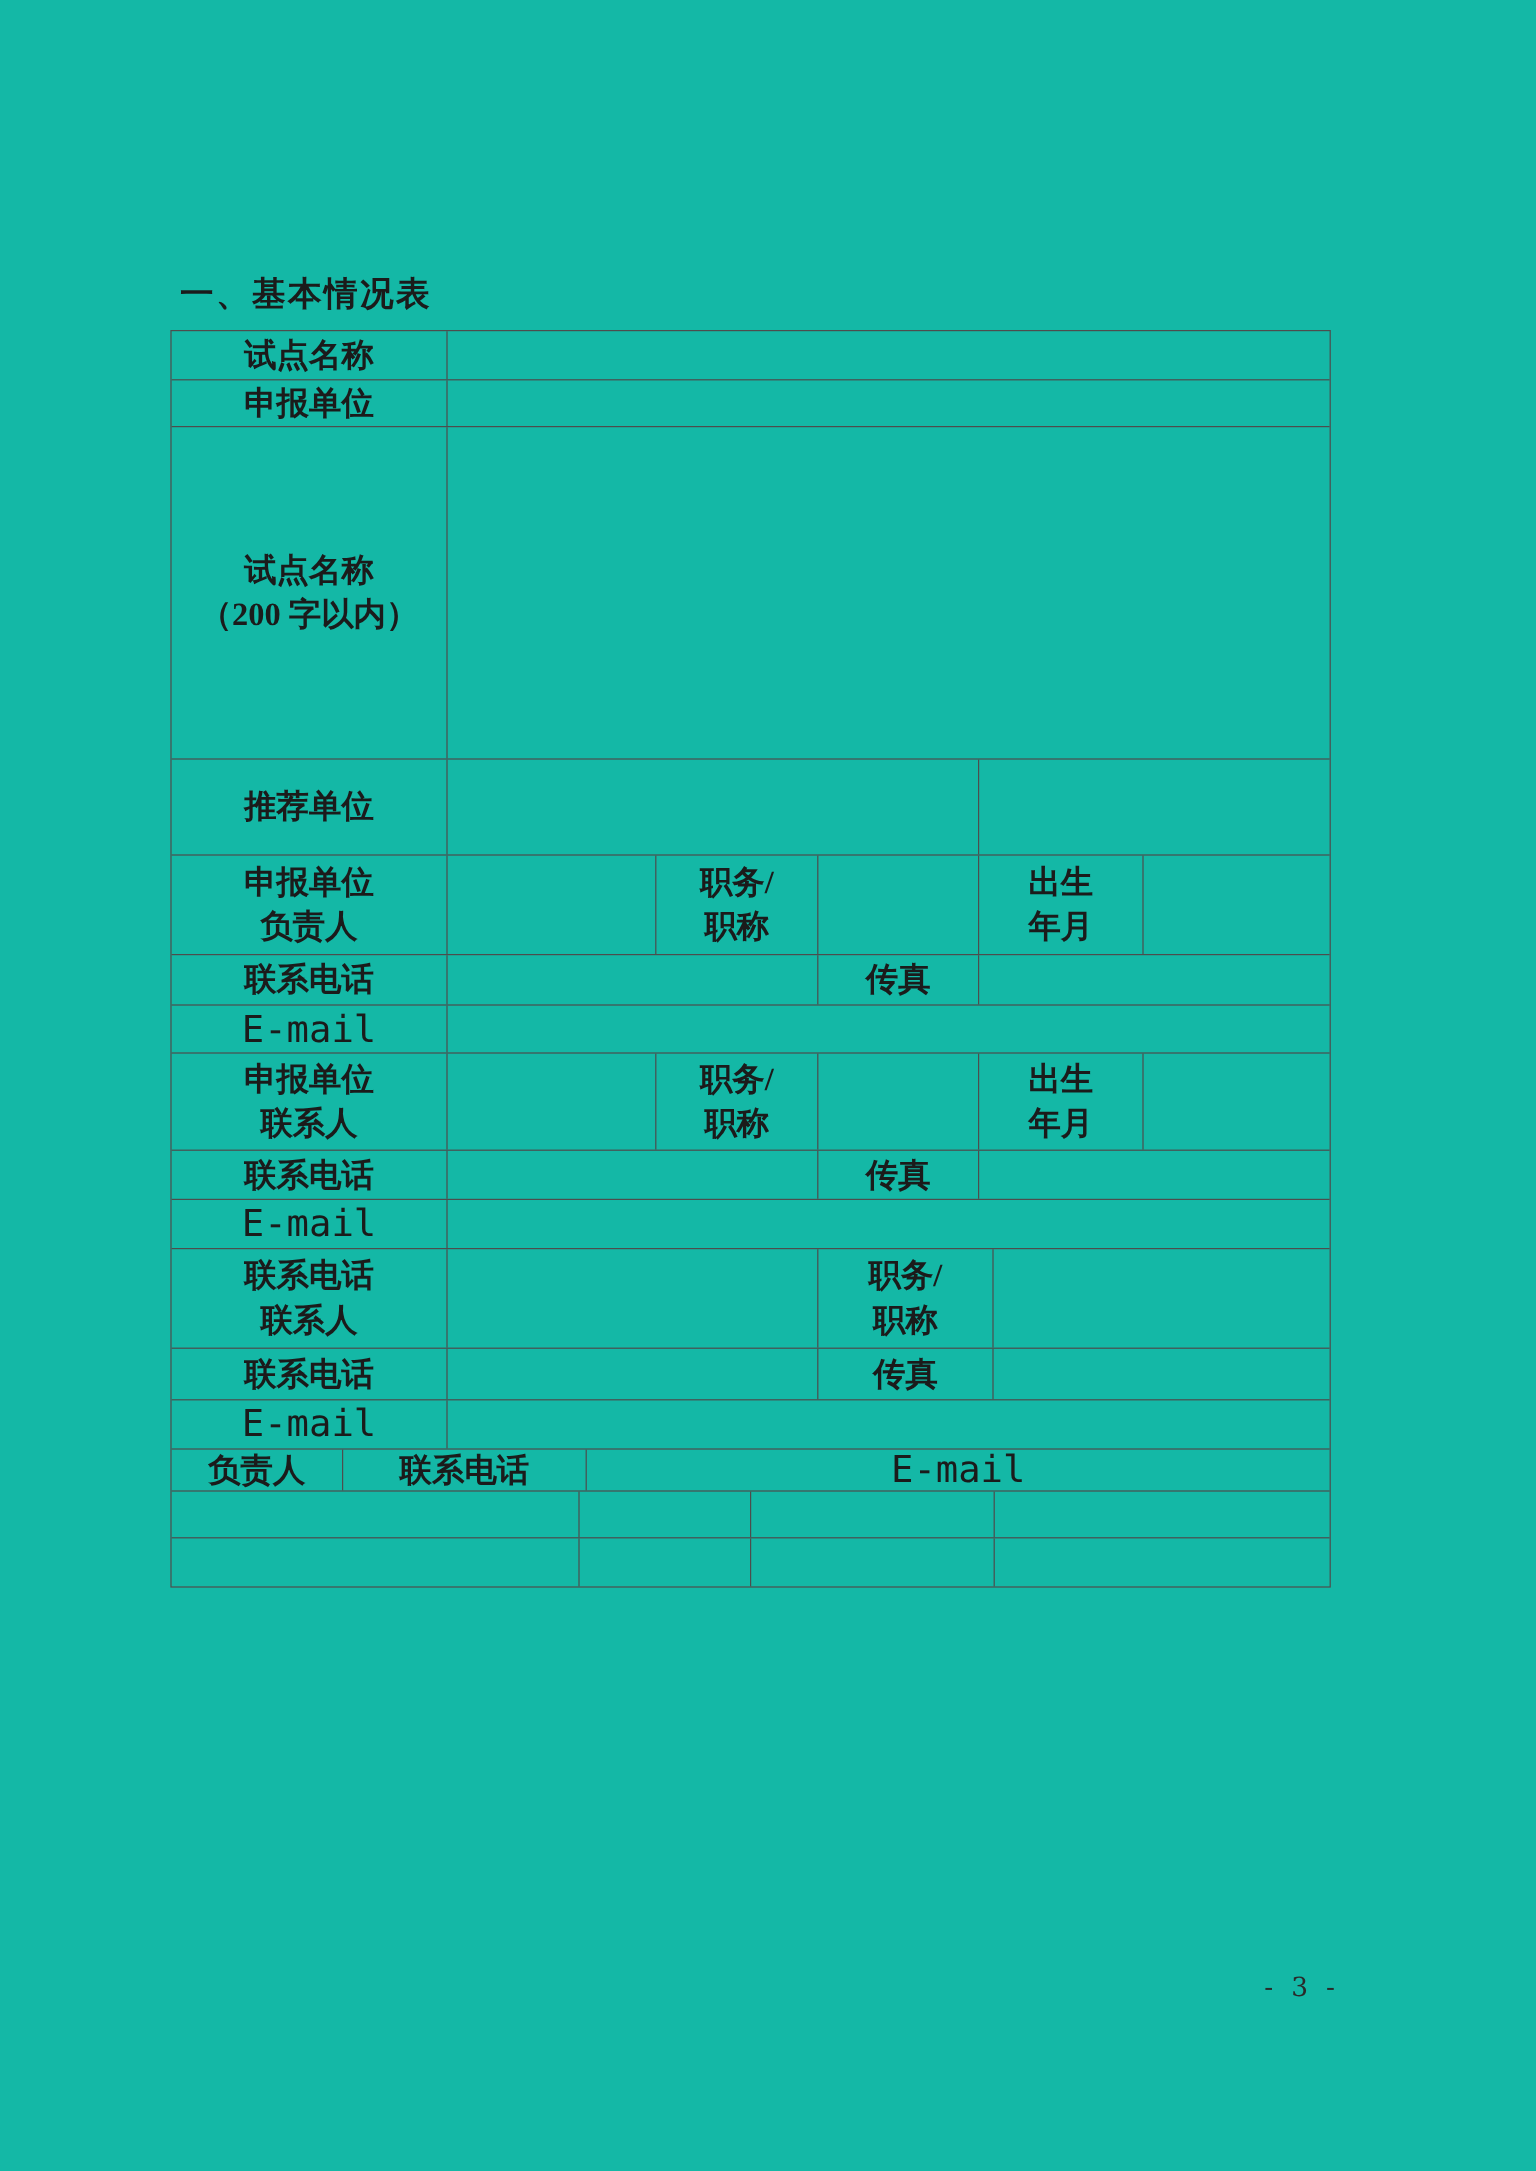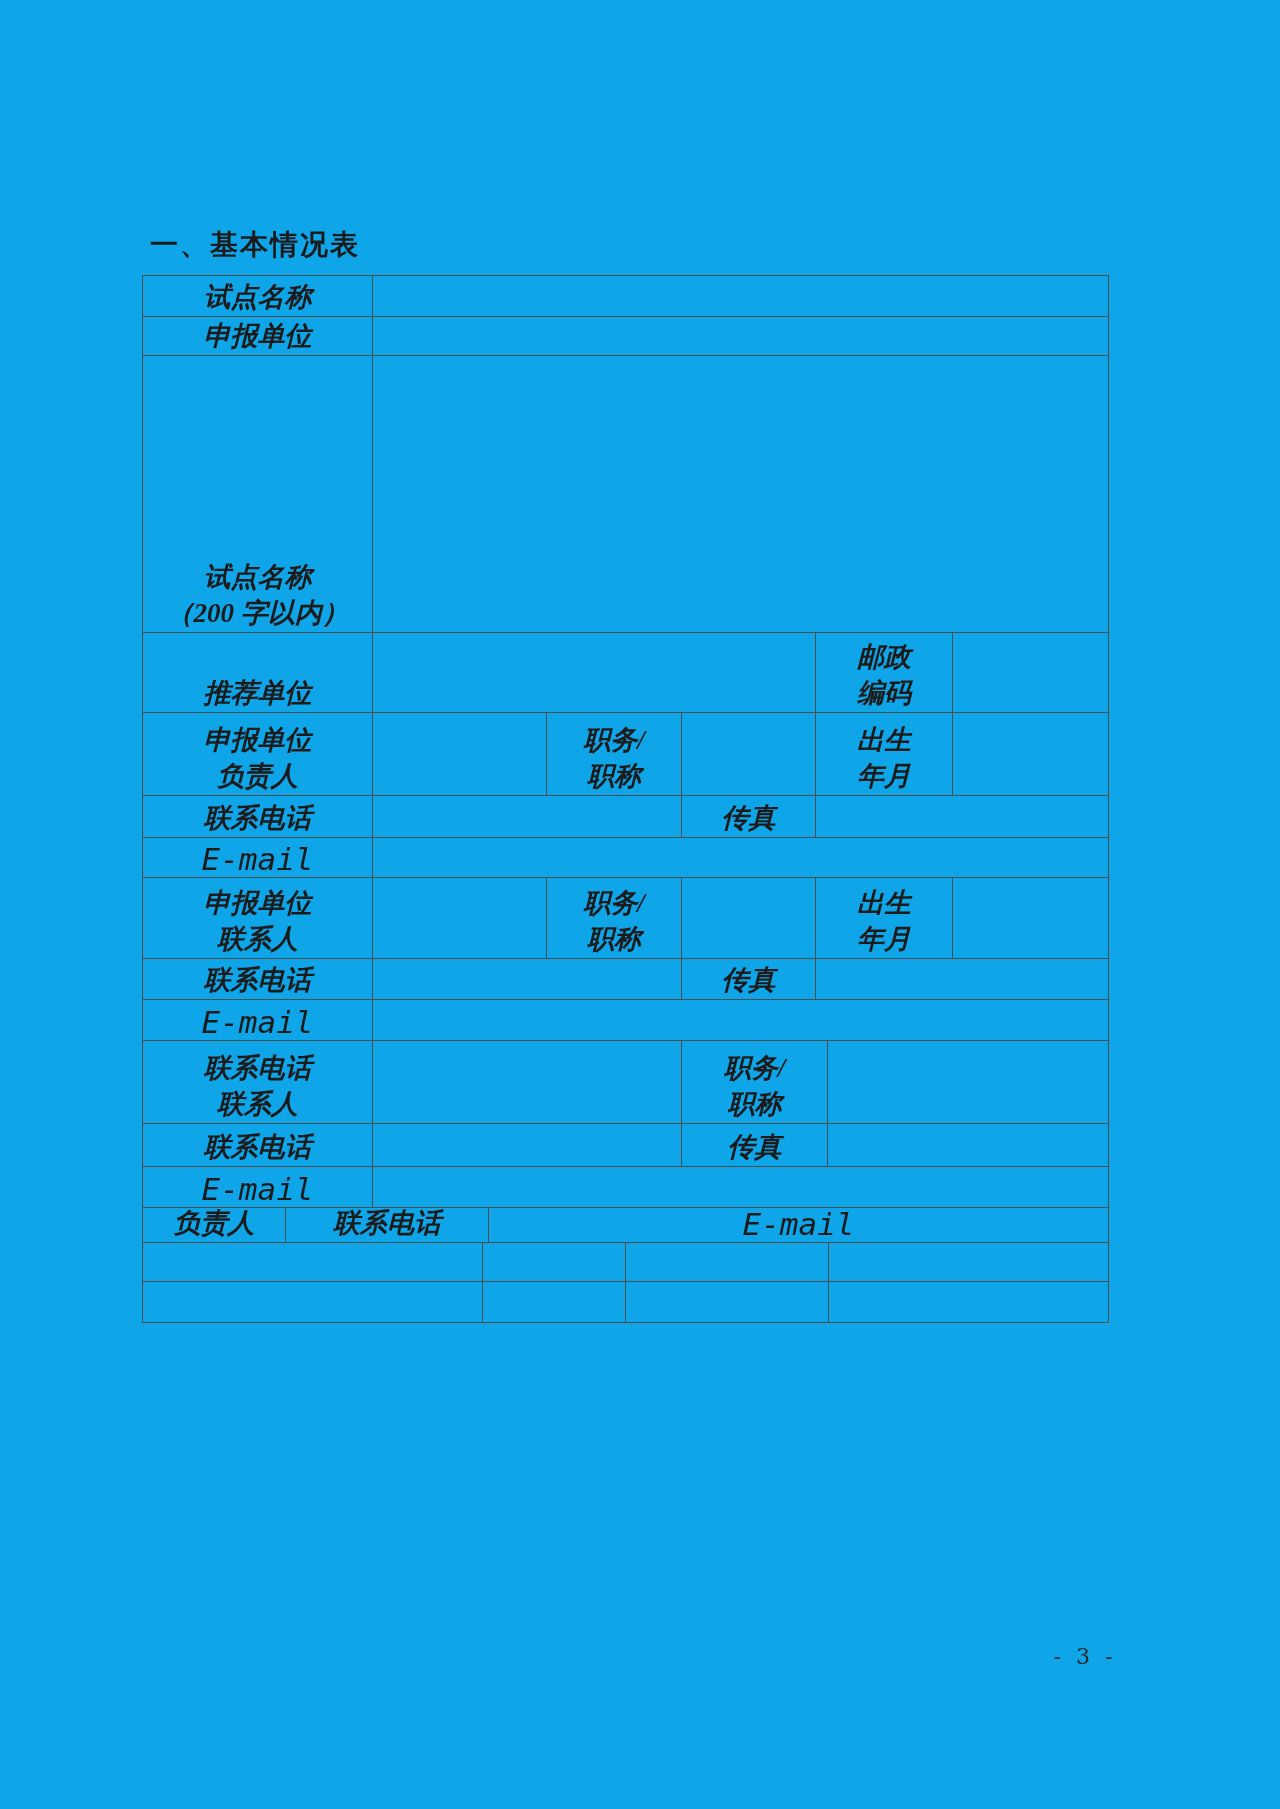--- a/index.html
+++ b/index.html
@@ -1,23 +1,23 @@
 <!DOCTYPE html>
 <html><head>
 <meta charset="utf-8">
 <style>
   html,body{margin:0;padding:0;background:#ffffff;}
-  .page{position:relative;width:1280px;height:1809px;background:#0ea5e9;overflow:hidden;
+  .page{position:relative;width:1280px;height:1809px;background:#14b8a6;overflow:hidden;
         font-family:"Liberation Serif","DejaVu Serif",serif;color:#1b1b1b;}
   .doc-title{position:absolute;left:150px;top:226px;font-size:28px;font-weight:700;letter-spacing:2px;}
   .tbl{position:absolute;left:142px;top:275px;width:965px;border:1px solid #4d4d4d;display:flex;flex-direction:column;}
   .tr{display:flex;border-bottom:1px solid #4d4d4d;width:100%;}
   .tr:last-child{border-bottom:none;}
   .td{box-sizing:border-box;border-right:1px solid #4d4d4d;display:flex;flex-direction:column;
-      align-items:center;justify-content:flex-end;text-align:center;flex:0 0 auto;font-style:italic;}
+      align-items:center;justify-content:center;text-align:center;flex:0 0 auto;}
   .td:last-child{border-right:none;}
   .grow{flex:1 1 auto;}
   .lbl{font-size:27px;font-weight:700;line-height:1.36;white-space:nowrap;}
   .latin{font-family:"DejaVu Sans Mono","Liberation Mono",monospace;font-size:31px;font-weight:400;}
   .page-num{position:absolute;left:1030px;top:1644px;width:110px;text-align:center;
             font-size:22px;letter-spacing:4px;color:#2a2a2a;font-family:"DejaVu Serif",serif;}
 </style>
 </head>
 <body>
 
@@ -47,24 +47,20 @@
         <span class="lbl">（200 字以内）</span>
       </div>
       <div class="td grow"></div>
     </div>
 
     <div class="tr" style="height:79px">
       <div class="td" style="width:230px">
         <span class="lbl">推荐单位</span>
       </div>
       <div class="td" style="width:443px"></div>
-      <div class="td" style="width:137px">
-        <span class="lbl">邮政</span>
-        <span class="lbl">编码</span>
-      </div>
       <div class="td grow"></div>
     </div>
 
     <div class="tr" style="height:82px">
       <div class="td" style="width:230px">
         <span class="lbl">申报单位</span>
         <span class="lbl">负责人</span>
       </div>
       <div class="td" style="width:174px"></div>
       <div class="td" style="width:135px">

